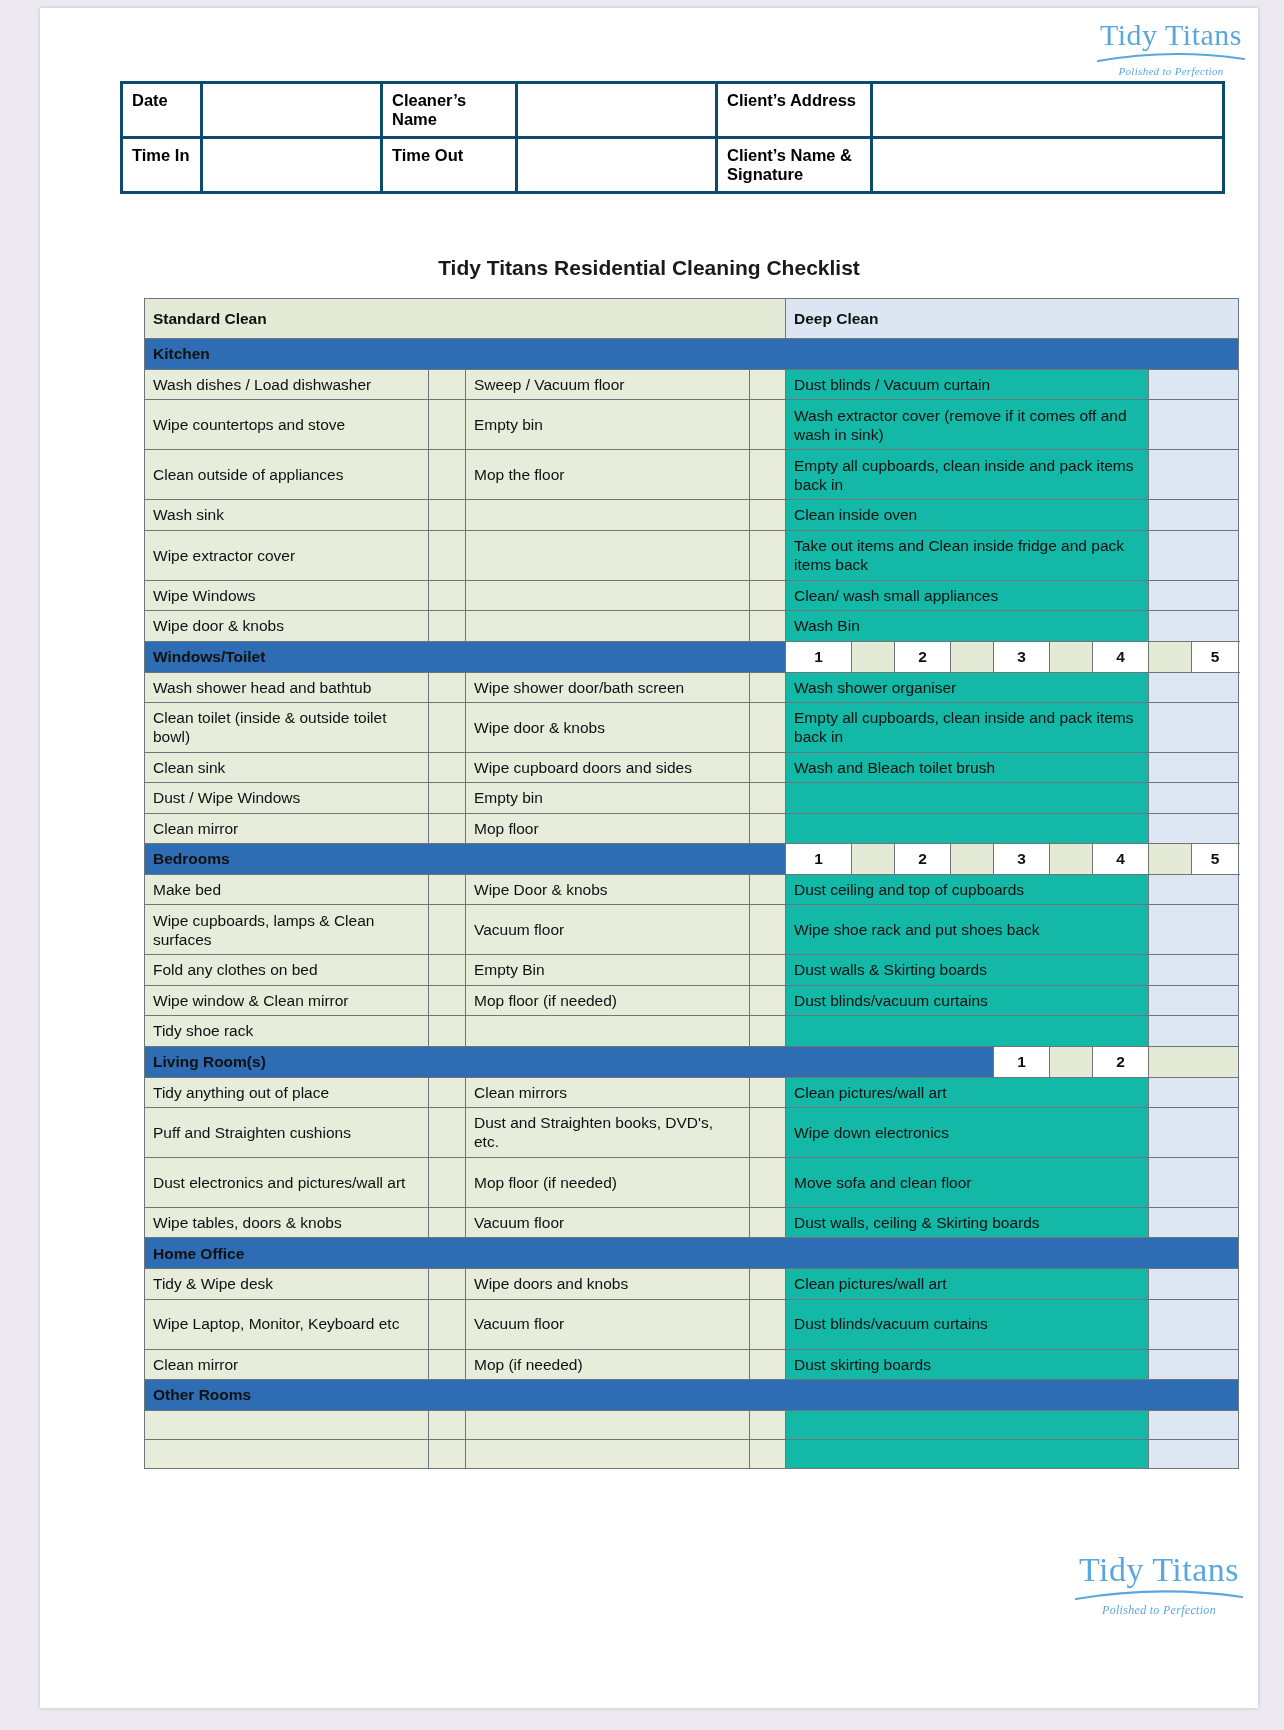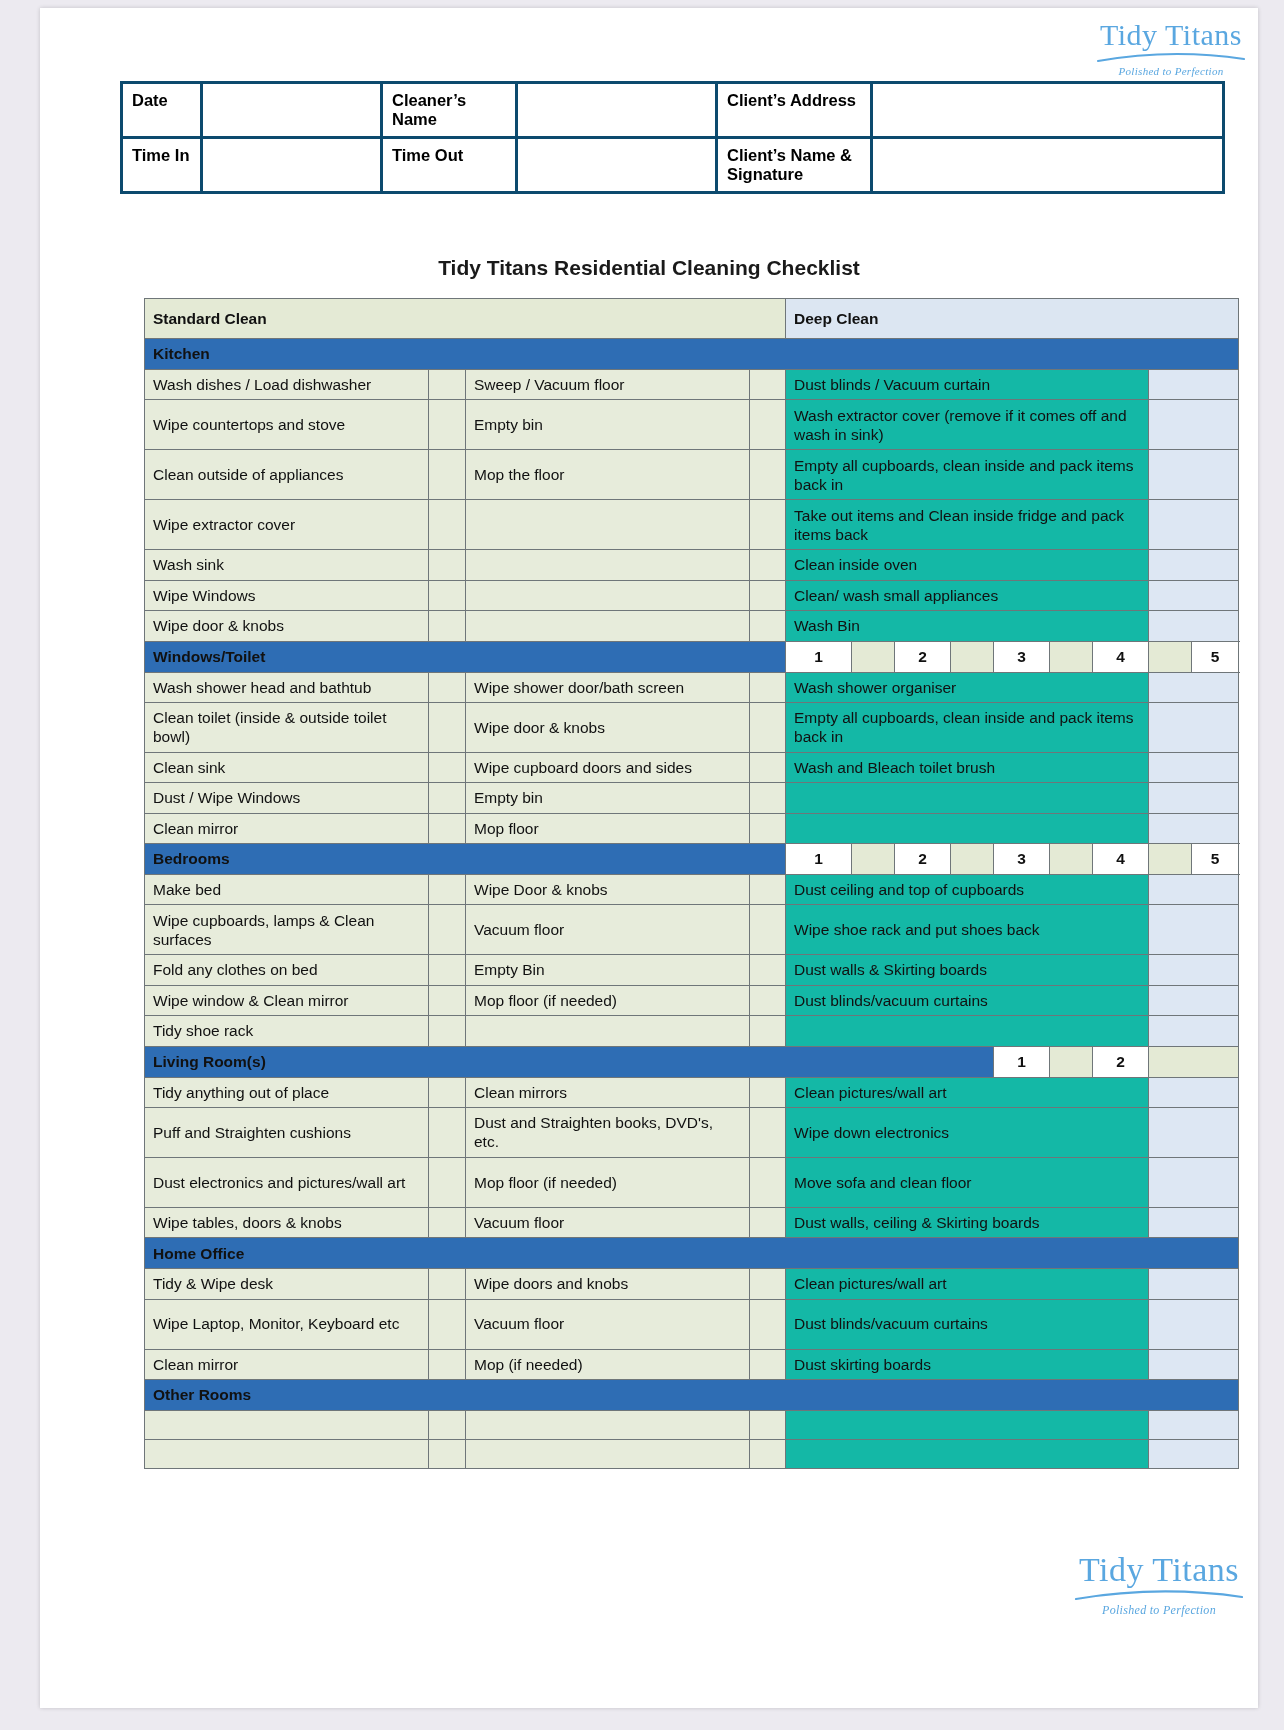--- a/index.html
+++ b/index.html
@@ -161,34 +161,34 @@
         </tr>
         <tr>
           <td class="std r2" colspan="1">Clean outside of appliances</td>
           <td class="stdbox r2" colspan="1"></td>
           <td class="std r2" colspan="1">Mop the floor</td>
           <td class="stdbox r2" colspan="1"></td>
           <td class="deep r2" colspan="7">Empty all cupboards, clean inside and pack items back in</td>
           <td class="deepbox r2" colspan="2"></td>
         </tr>
         <tr>
+          <td class="std r1" colspan="1">Wash sink</td>
+          <td class="stdbox r1" colspan="1"></td>
+          <td class="std r1" colspan="1"></td>
+          <td class="stdbox r1" colspan="1"></td>
+          <td class="deep r1" colspan="7">Clean inside oven</td>
+          <td class="deepbox r1" colspan="2"></td>
+        </tr>
+        <tr>
           <td class="std r2" colspan="1">Wipe extractor cover</td>
           <td class="stdbox r2" colspan="1"></td>
           <td class="std r2" colspan="1"></td>
           <td class="stdbox r2" colspan="1"></td>
           <td class="deep r2" colspan="7">Take out items and Clean inside fridge and pack items back</td>
           <td class="deepbox r2" colspan="2"></td>
-        </tr>
-        <tr>
-          <td class="std r1" colspan="1">Wash sink</td>
-          <td class="stdbox r1" colspan="1"></td>
-          <td class="std r1" colspan="1"></td>
-          <td class="stdbox r1" colspan="1"></td>
-          <td class="deep r1" colspan="7">Clean inside oven</td>
-          <td class="deepbox r1" colspan="2"></td>
         </tr>
         <tr>
           <td class="std r1" colspan="1">Wipe Windows</td>
           <td class="stdbox r1" colspan="1"></td>
           <td class="std r1" colspan="1"></td>
           <td class="stdbox r1" colspan="1"></td>
           <td class="deep r1" colspan="7">Clean/ wash small appliances</td>
           <td class="deepbox r1" colspan="2"></td>
         </tr>
         <tr>

